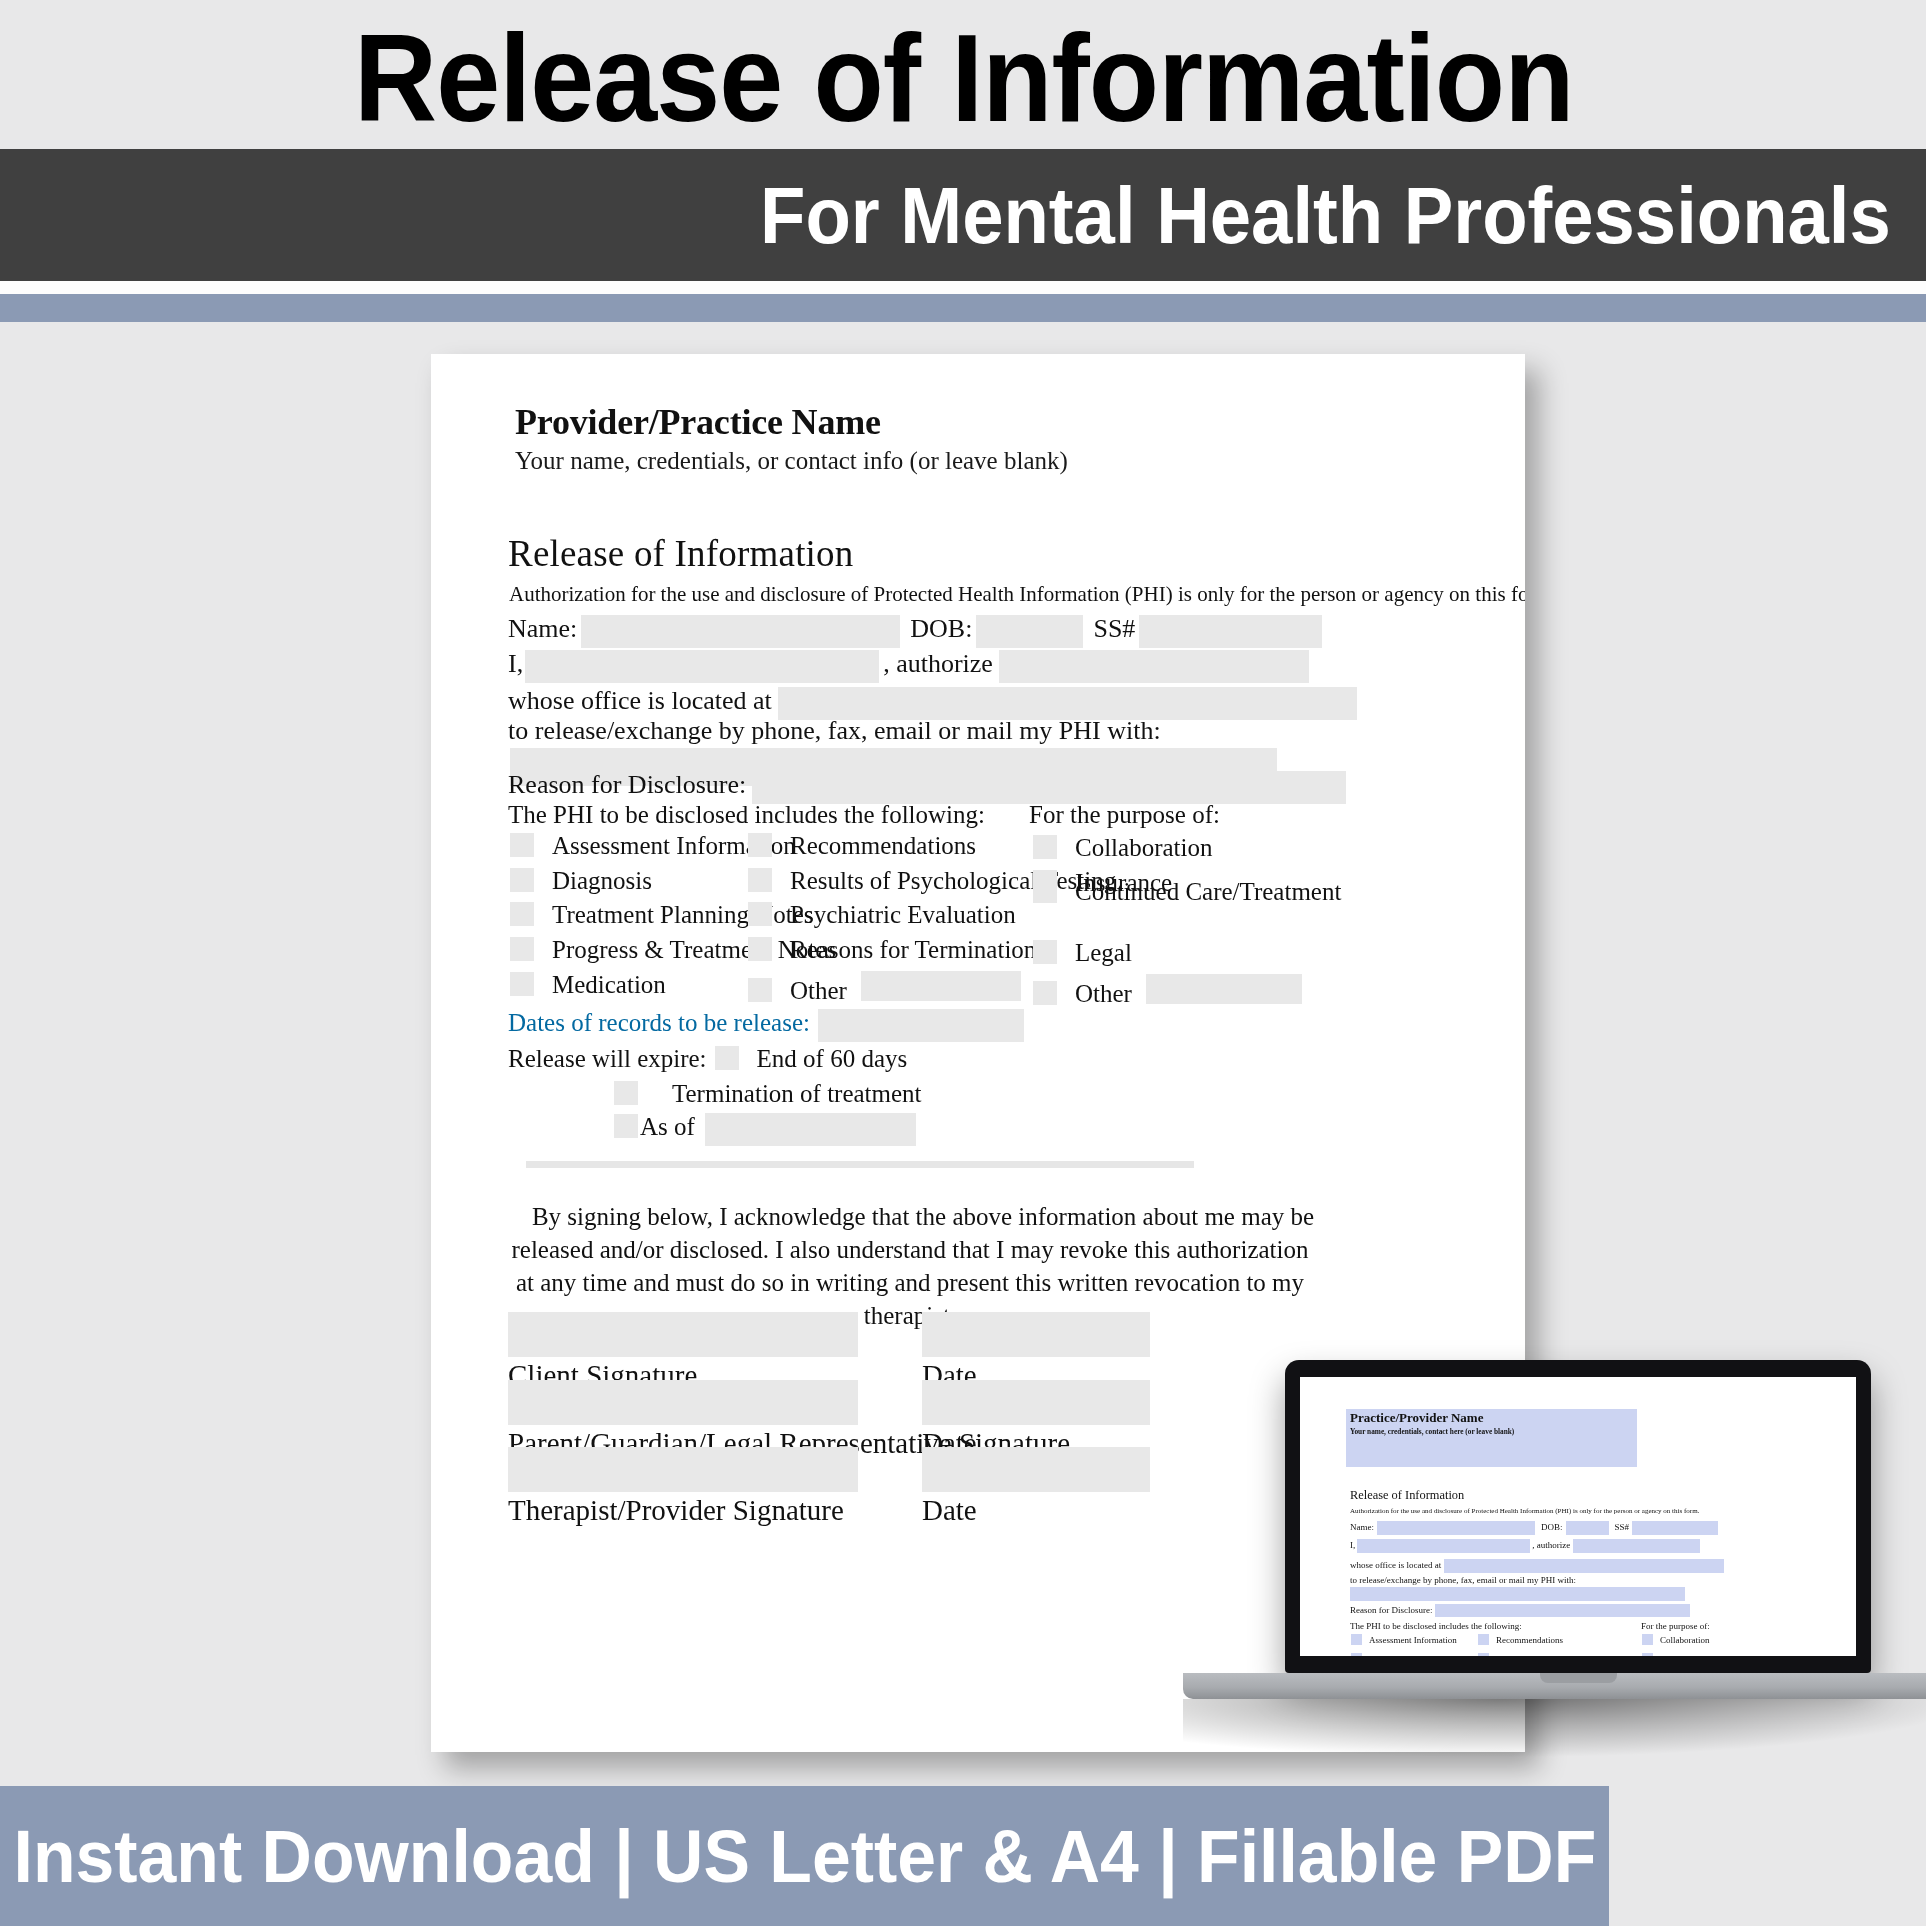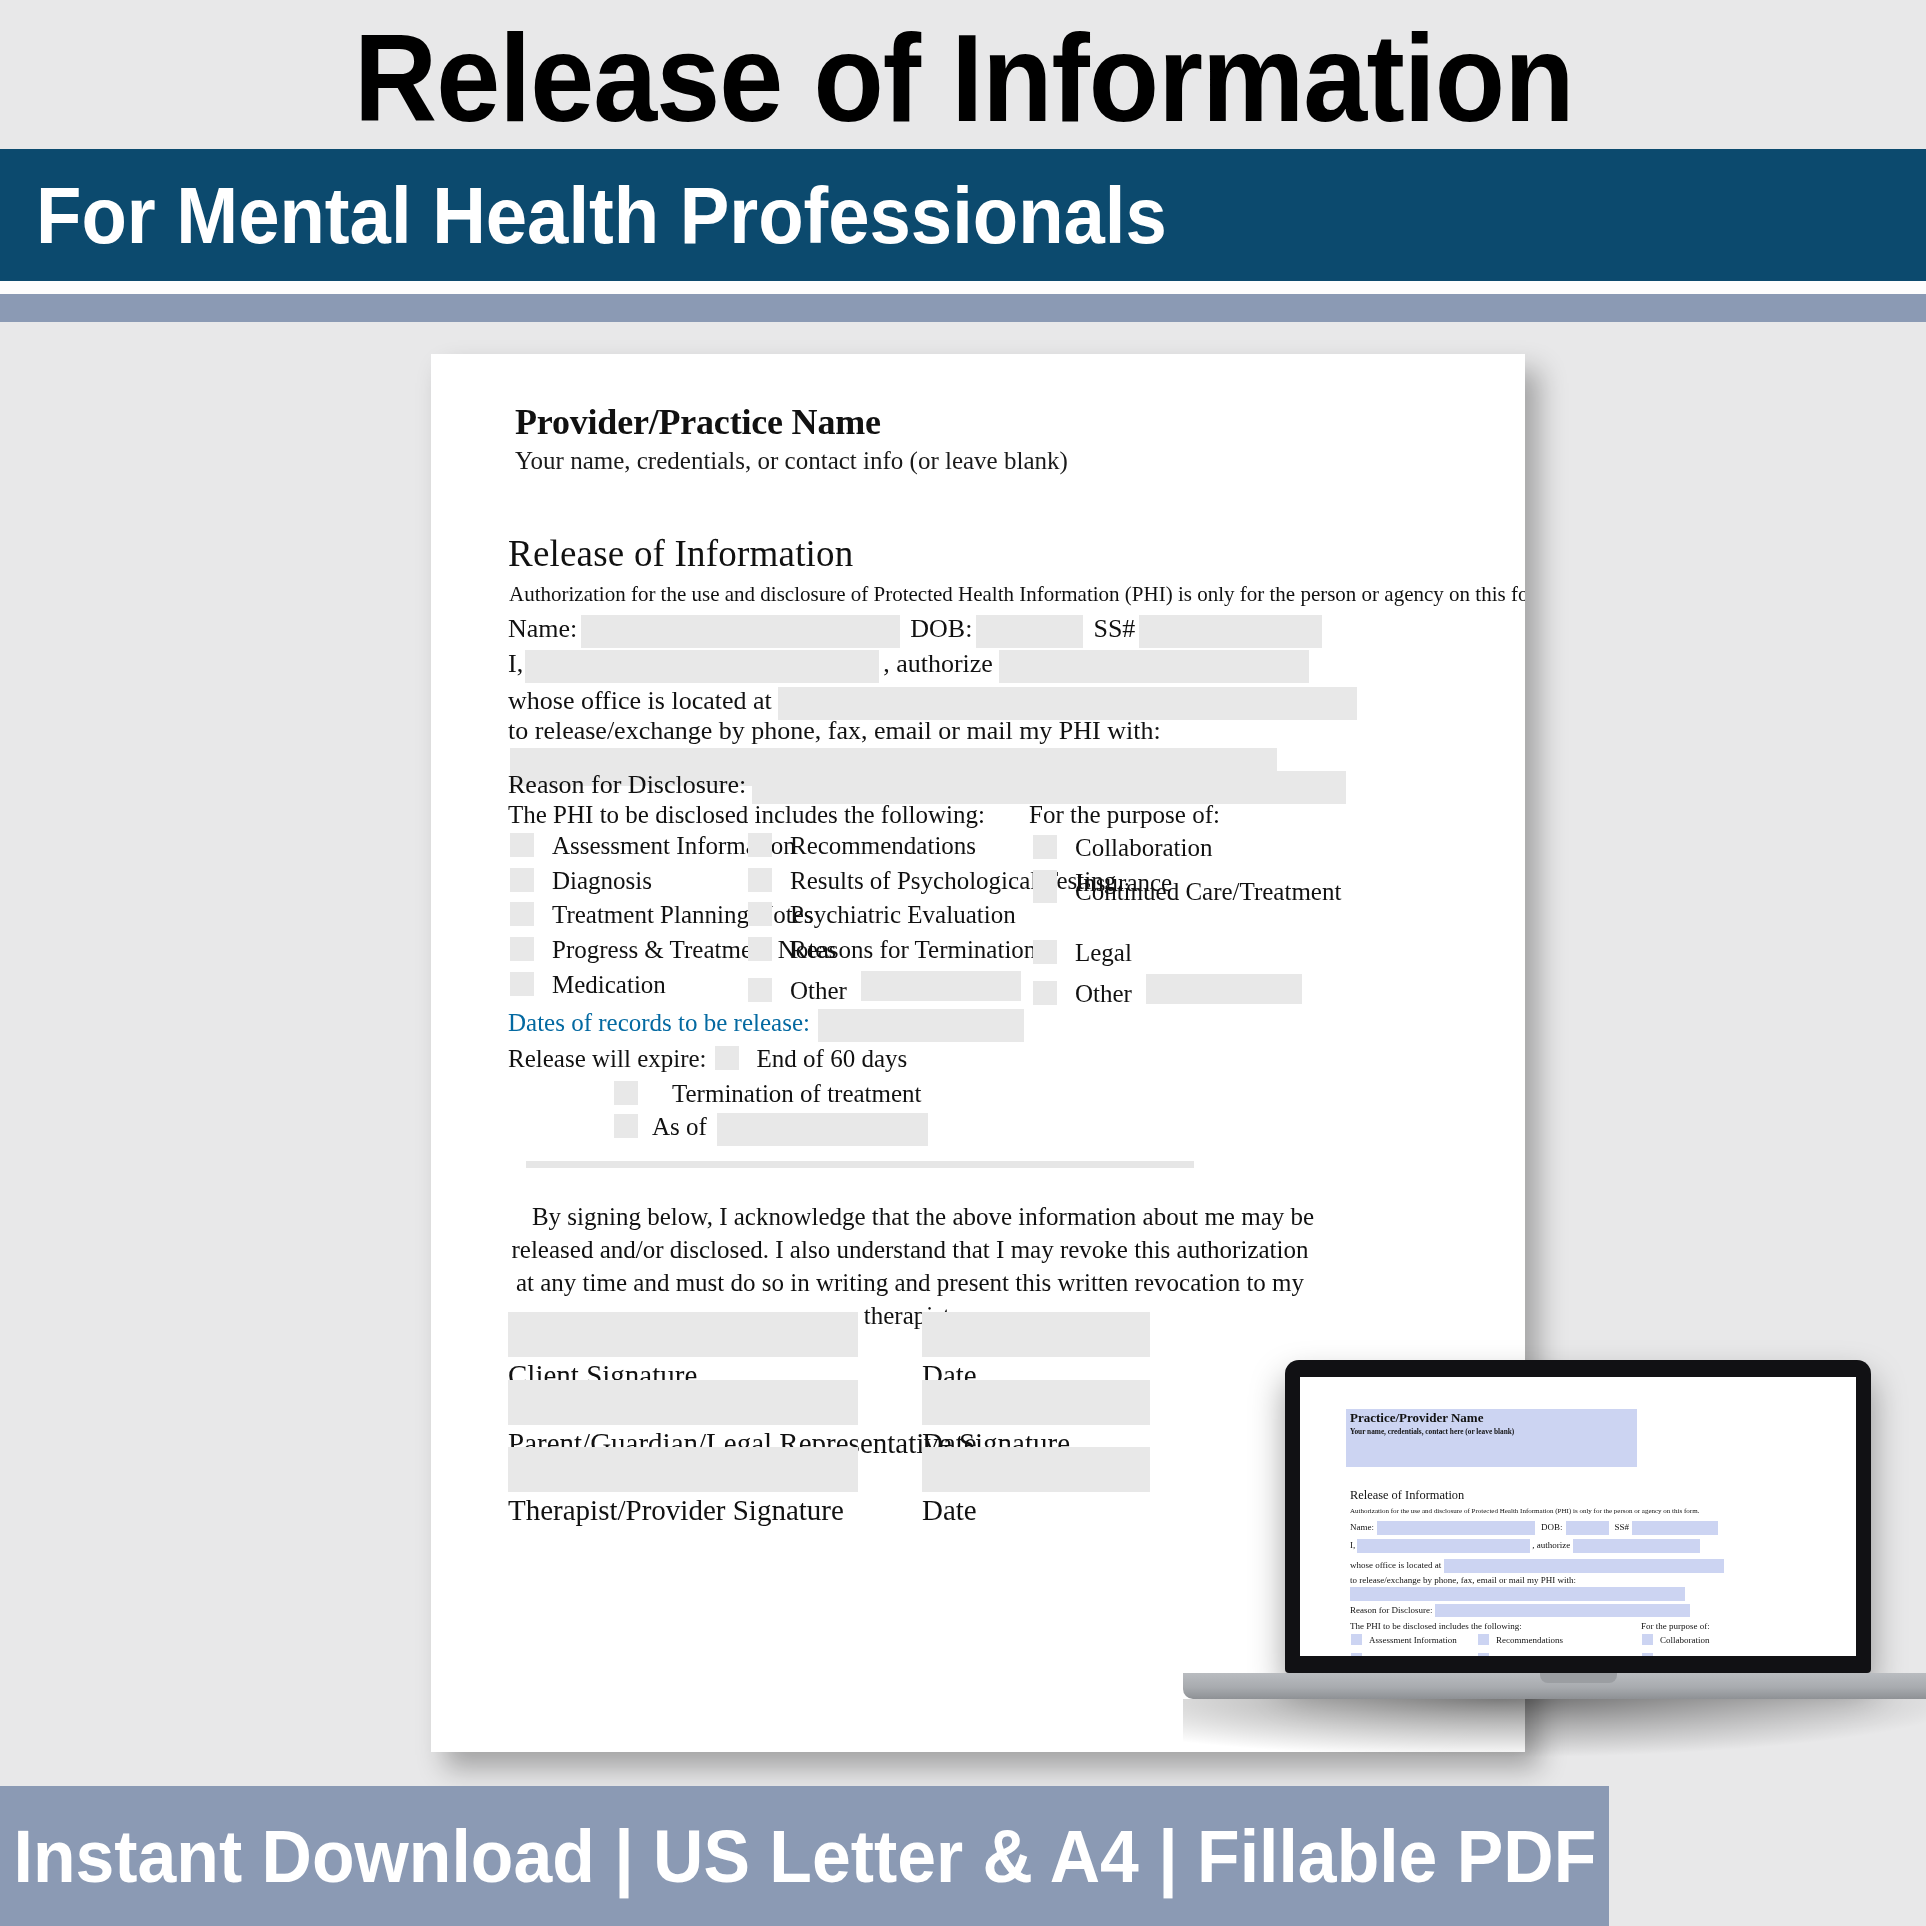--- a/index.html
+++ b/index.html
@@ -23,22 +23,22 @@
     font-size: 125px;
     line-height: 1;
     letter-spacing: -1px;
     color: #000;
     transform: scaleX(0.92);
     white-space: nowrap;
     margin-top: 6px;
   }
   .promo-band {
     position: absolute; left: 0; top: 149px; width: 1927px; height: 133px;
-    background: #0c4a6e;
-    display: flex; align-items: center; justify-content: flex-start;
+    background: #404040;
+    display: flex; align-items: center; justify-content: flex-end;
   }
   .promo-sub {
     font-family: "Liberation Sans", "DejaVu Sans", sans-serif;
     font-weight: 700;
     font-size: 79px;
     line-height: 1;
     color: #ffffff;
     transform: scaleX(0.94);
     white-space: nowrap;
   }
@@ -314,21 +314,21 @@
       <span>Dates of records to be release:</span><span class="fld f-dates"></span>
     </div>
 
     <div class="r-expire">
       <span>Release will expire:</span><span class="cb"></span><span class="cblabel">End of 60 days</span>
     </div>
     <div class="r-exp2">
       <span class="cb"></span><span class="cblabel" style="margin-left:34px">Termination of treatment</span>
     </div>
     <div class="r-exp3">
-      <span class="cb"></span><span class="cblabel" style="margin-left:14px">As of</span><span class="fld f-asof"></span>
+      <span class="cb"></span><span class="cblabel" style="margin-left:2px">As of</span><span class="fld f-asof"></span>
     </div>
 
     <div class="divider"></div>
 
     <div class="consent">By signing below, I acknowledge that the above information about me may be released and/or disclosed.  I also understand that I may revoke this authorization at any time and must do so in writing and present this written revocation to my therapist.</div>
 
     <div class="sig-block sig-l1">
       <div class="sig-fld"></div>
       <div class="sig-lbl">Client Signature</div>
     </div>

